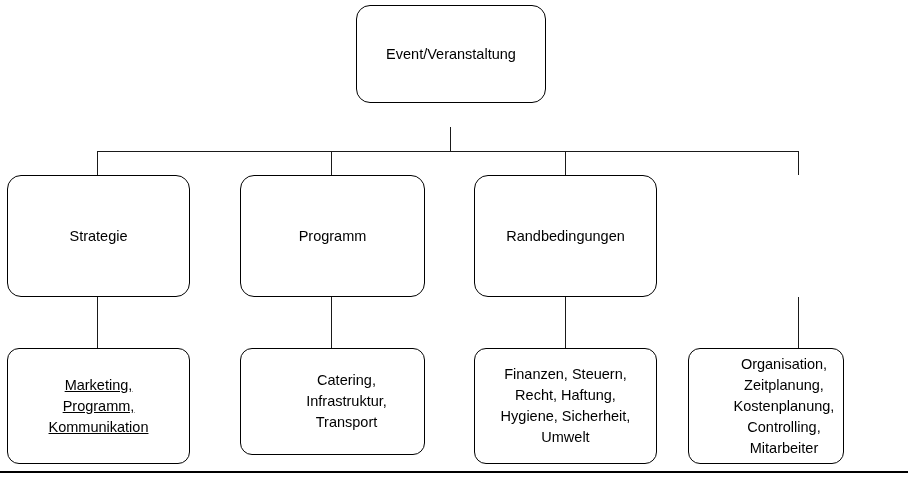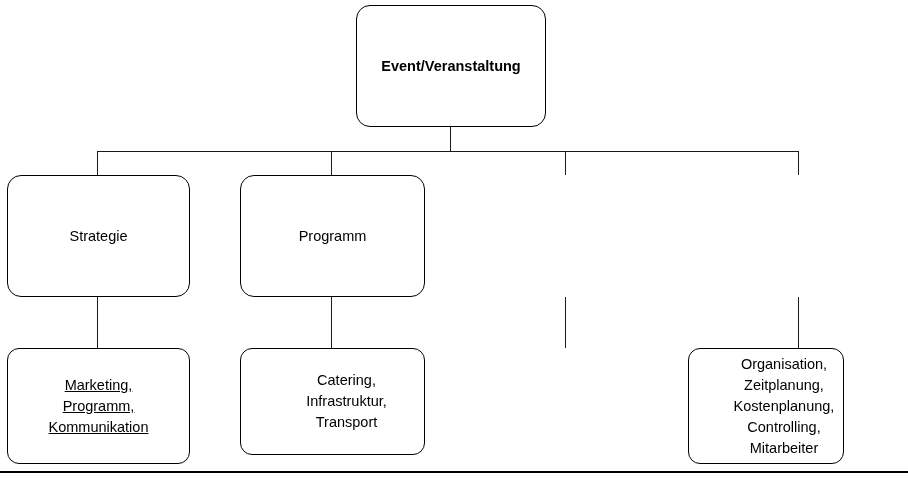--- a/index.html
+++ b/index.html
@@ -49,45 +49,50 @@
     height: 1.6px;
     background: #000000;
     z-index: 3;
   }
 </style>
 </head>
 <body>
 
 <div id="canvas">
 
-  <div class="node" id="root-node" style="left:356px; top:5px; width:190px; height:122px;font-weight:bold;">Event/Veranstaltung</div>
+  <div class="node" id="root-node" style="left:356px; top:5px; width:190px; height:98px;">Event/Veranstaltung</div>
 
   <div class="connector v-line" style="left:450px; top:127px; height:25px;"></div>
 
   <div class="connector h-line" style="left:97px; top:151px; width:702px;"></div>
 
   <div class="connector v-line" style="left:97px; top:151px; height:24px;"></div>
   <div class="connector v-line" style="left:331px; top:151px; height:24px;"></div>
   <div class="connector v-line" style="left:565px; top:151px; height:24px;"></div>
   <div class="connector v-line" style="left:798px; top:151px; height:24px;"></div>
 
   <div class="node" style="left:7px; top:175px; width:183px; height:122px;">Strategie</div>
   <div class="node" style="left:240px; top:175px; width:185px; height:122px;">Programm</div>
+  <div class="node" style="left:474px; top:175px; width:183px; height:122px;">Randbedingungen</div>
 
   <div class="connector v-line" style="left:97px; top:297px; height:51px;"></div>
   <div class="connector v-line" style="left:331px; top:297px; height:51px;"></div>
   <div class="connector v-line" style="left:565px; top:297px; height:51px;"></div>
   <div class="connector v-line" style="left:798px; top:297px; height:51px;"></div>
 
   <div class="node leaf" style="left:7px; top:348px; width:183px; height:116px;text-decoration:underline;">Marketing,
 Programm,
 Kommunikation</div>
   <div class="node leaf" style="left:240px; top:348px; width:185px; height:107px;padding-left:36px;">Catering,
 Infrastruktur,
 Transport</div>
+  <div class="node leaf" style="left:474px; top:348px; width:183px; height:116px;">Finanzen, Steuern,
+Recht, Haftung,
+Hygiene, Sicherheit,
+Umwelt</div>
   <div class="node leaf" style="left:688px; top:348px; width:156px; height:116px;padding-left:44px;">Organisation,
 Zeitplanung,
 Kostenplanung,
 Controlling,
 Mitarbeiter</div>
 
   <div id="footer-rule" style="top:471px;"></div>
 
 </div>
 

